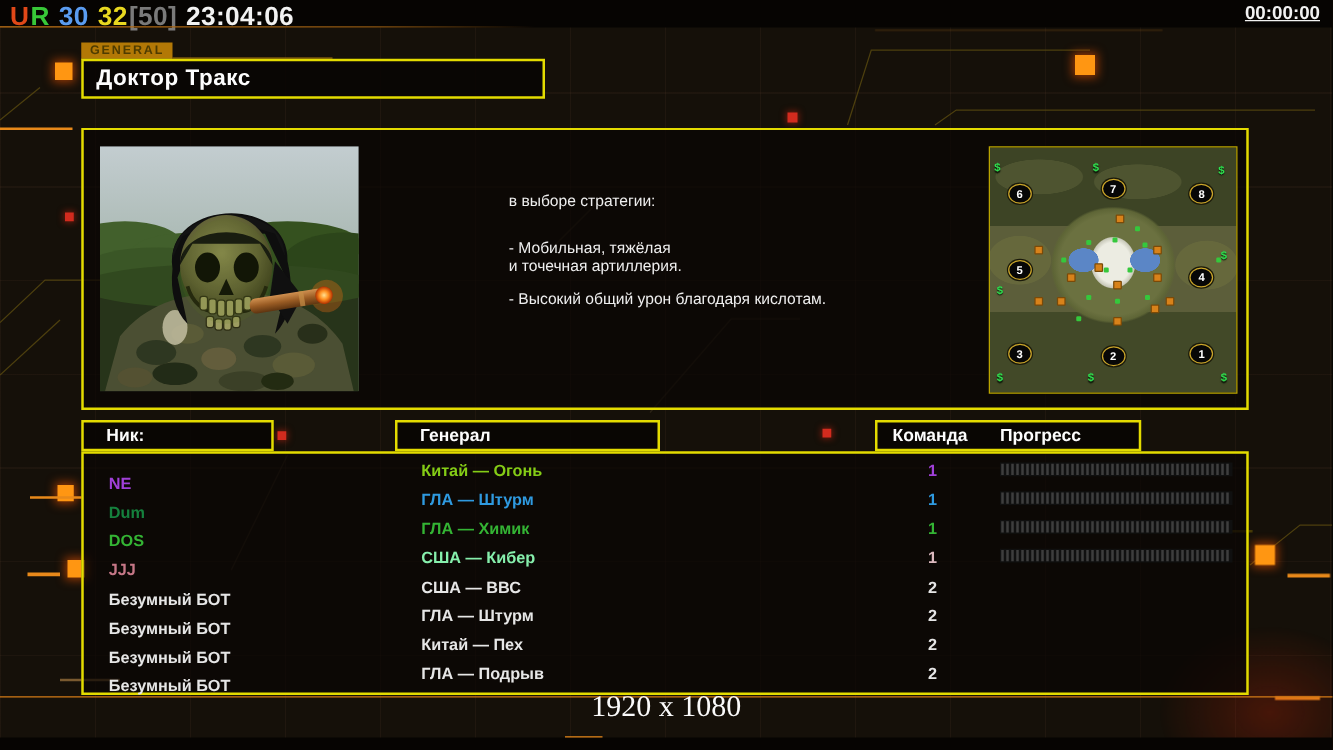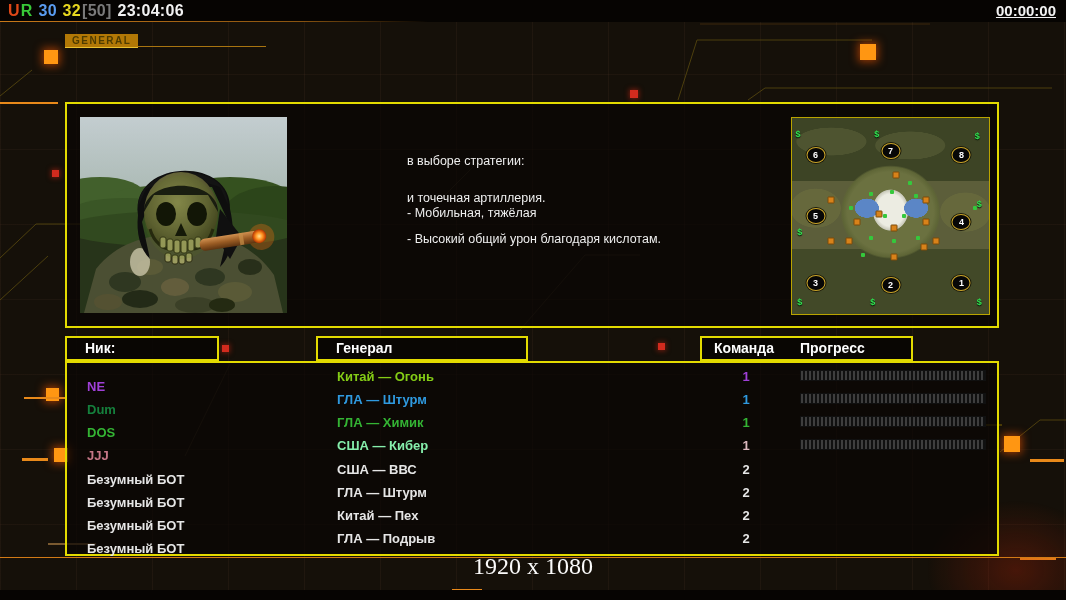--- a/index.html
+++ b/index.html
@@ -8,21 +8,21 @@
   .grid{position:absolute;inset:0;pointer-events:none;
     background-image:
       repeating-linear-gradient(90deg, rgba(160,105,80,.08) 0 1px, transparent 1px 76px),
       repeating-linear-gradient(0deg, rgba(160,105,80,.065) 0 1px, transparent 1px 75px);}
   .glow-corner{position:absolute;right:-40px;bottom:-40px;width:180px;height:140px;
     background:radial-gradient(ellipse at center, rgba(200,40,10,.28), transparent 70%);}
   svg.traces{position:absolute;inset:0;pointer-events:none;}
 
   
   .topbar{position:absolute;left:0;top:0;width:1066px;height:22px;background:#060402;}
-  .stats{position:absolute;left:8px;top:2px;font-size:16px;font-weight:bold;letter-spacing:.3px;}
+  .stats{position:absolute;left:8px;top:2px;font-size:21px;font-weight:bold;letter-spacing:.3px;}
   .stats span{margin-right:1px;}
   .match-timer{position:absolute;right:10px;top:2px;font-size:15px;font-weight:bold;color:#f2f2f2;text-decoration:underline;}
   .topbar-underline{position:absolute;left:0;top:21px;width:428px;height:1px;
     background:linear-gradient(90deg,#c87818,#8a5410 70%,transparent);}
 
   
   .general-tag{position:absolute;left:65px;top:34px;height:13px;line-height:13px;
     background:#b27806;color:#4e3c00;font-size:10px;font-weight:bold;letter-spacing:1.5px;
     padding:0 7px;border-bottom:1px solid #e8c030;}
   .tag-line{position:absolute;left:138px;top:46px;width:128px;height:1px;background:#a87410;}
@@ -141,20 +141,23 @@
   <div class="glow-corner"></div>
 
   <div class="topbar">
     <div class="stats" id="stats"><span style="color: rgb(224, 72, 24);">U</span><span style="color: rgb(56, 200, 56);">R</span><span style="color: rgb(90, 156, 240);"> 30</span><span style="color: rgb(232, 216, 32);"> 32</span><span style="color: rgb(122, 122, 122);">[50]</span><span style="color: rgb(242, 242, 242);"> 23:04:06</span></div>
     <div class="match-timer">00:00:00</div>
   </div>
   <div class="topbar-underline"></div>
 
   <div class="general-tag">GENERAL</div>
   <div class="tag-line"></div>
+  <div class="title-box">
+    <div class="t">Доктор Тракс</div>
+  </div>
 
   <div class="panel main-panel">
 
     <div class="portrait">
       <svg width="207" height="196" viewBox="0 0 207 196">
         <defs>
           <linearGradient id="sky" x1="0" y1="0" x2="0" y2="1">
             <stop offset="0" stop-color="#c3cdd0"></stop>
               <stop offset=".6" stop-color="#9fb0a6"></stop>
             <stop offset="1" stop-color="#6f8a64"></stop>
@@ -233,22 +236,22 @@
           <circle cx="180" cy="127" r="7" fill="url(#tip)"></circle>
           <rect x="160" y="121" width="4" height="12" fill="#c89048" opacity=".7"></rect>
         </g>
       </svg>
     </div>
 
     <div class="desc" id="desc">
         <div class="dl">в выборе стратегии:</div>
         <div class="dl"></div>
         <div class="dl"></div>
+        <div class="dl">- Мобильная, тяжёлая</div>
         <div class="dl">и точечная артиллерия.</div>
-        <div class="dl">- Мобильная, тяжёлая</div>
         <div class="dl"></div>
         <div class="dl">- Высокий общий урон благодаря кислотам.</div>
       </div>
 
     <div class="minimap" id="minimap">
         <div class="map-dot-g" style="left: 40%; top: 39%;"></div>
         <div class="map-dot-g" style="left: 51%; top: 38%;"></div>
         <div class="map-dot-g" style="left: 63%; top: 40%;"></div>
         <div class="map-dot-g" style="left: 40%; top: 61%;"></div>
         <div class="map-dot-g" style="left: 52%; top: 63%;"></div>

